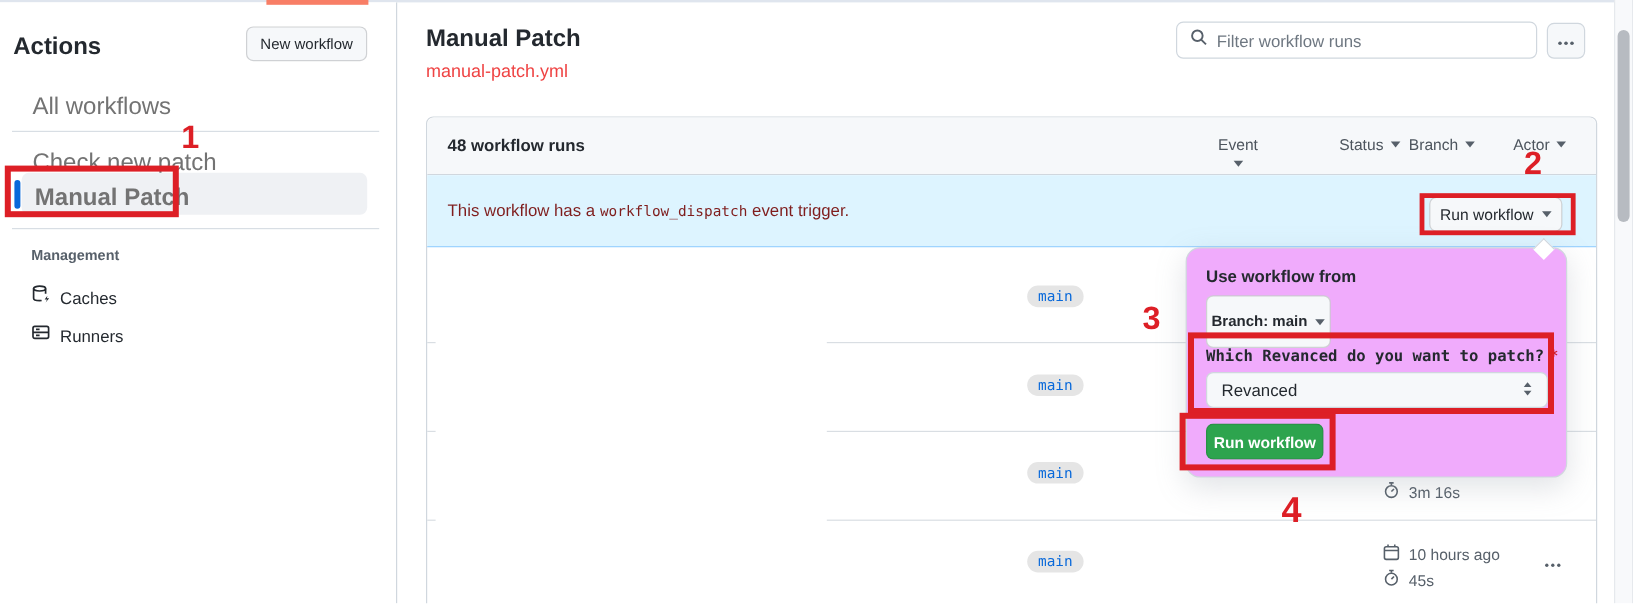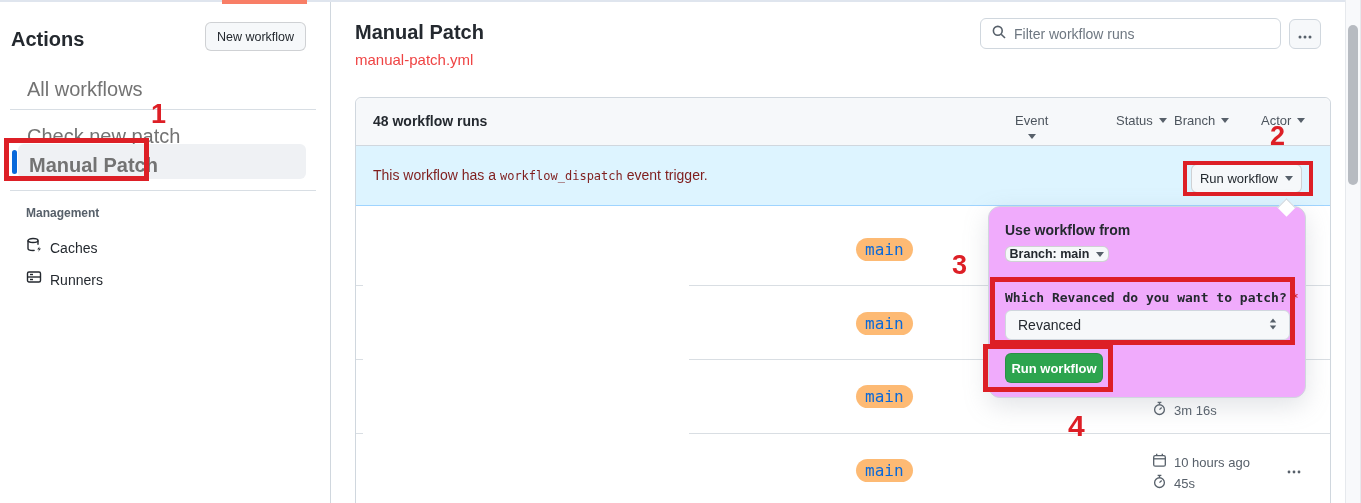--- a/index.html
+++ b/index.html
@@ -60,36 +60,36 @@
   .banner-text { left:17px; top:21px; font-size:14px; color:#7f1d1d; }
   .banner-text .code { font-family:"DejaVu Sans Mono","Liberation Mono",monospace; font-size:12px; margin:0 4px; }
   .run-workflow-banner-btn { left:835px; top:18px; width:111px; height:29px; gap:7px; font-size:13px; }
 
   .run-row { left:0; width:974px; border-top:1px solid #d9dee3; }
   .row1 { top:109px; height:78px; border-top:none; }
   .row2 { top:187px; height:74px; }
   .row3 { top:261px; height:74px; }
   .row4 { top:335px; height:95px; }
   .redaction { left:7px; top:114px; width:326px; height:310px; background:#fff; z-index:3; }
-  .branch-badge { left:500px; display:inline-block; padding:2px 9px; background:#fdba74; color:#0969da;
-    font-family:"DejaVu Sans Mono","Liberation Mono",monospace; font-size:16px; border-radius:2em; cursor:pointer; z-index:4; }
+  .branch-badge { left:500px; display:inline-block; padding:2px 9px; background:#e5e5e5; color:#0969da;
+    font-family:"DejaVu Sans Mono","Liberation Mono",monospace; font-size:12px; border-radius:2em; cursor:pointer; z-index:4; }
   .b1 { top:140px; } .b2 { top:214px; } .b3 { top:287px; } .b4 { top:361px; }
   .meta { display:flex; align-items:center; gap:7px; font-size:13px; color:#57606a; }
   .meta-r3-dur { left:796px; top:303px; }
   .meta-r4-ago { left:796px; top:355px; }
   .meta-r4-dur { left:796px; top:376px; }
   .row-kebab { left:924px; top:360px; width:28px; height:22px; display:flex; align-items:center; justify-content:center; cursor:pointer; }
 
   
   .dialog { left:632px; top:108px; width:318px; height:192px; background:#f0abfc; border:1px solid #d0d7de;
     border-radius:12px; box-shadow:0 8px 24px rgba(140,149,159,0.25); z-index:10; }
   .dialog-caret { left:924px; top:103px; width:13px; height:13px; background:#fff;
     border-left:1px solid #d0d7de; border-top:1px solid #d0d7de; transform:rotate(45deg); z-index:11; }
   .dialog-heading { left:16px; top:15px; font-size:14px; font-weight:700; }
-  .branch-select-btn { left:16px; top:39px; width:104px; height:16px; gap:7px; font-weight:600; font-size:12.5px; }
+  .branch-select-btn { left:16px; top:39px; width:104px; height:44px; gap:7px; font-weight:600; font-size:12.5px; }
   .input-label { left:16px; top:83px; font-family:"DejaVu Sans Mono","Liberation Mono",monospace;
     font-size:13px; font-weight:700; }
   .required { color:#cf222e; margin-left:4px; }
   .field-select { left:16px; top:103px; width:285px; height:30px; background:#f6f8fa; border:1px solid #d0d7de;
     border-radius:6px; display:flex; align-items:center; padding:0 10px 0 12px; font-size:14px; cursor:pointer; }
   .field-select .grow { flex:1; }
   .btn-green { left:16px; top:146px; width:98px; height:30px; background:#2da44e; border:1px solid rgba(27,31,36,0.15);
     border-radius:6px; color:#fff; font-size:13px; font-weight:600; display:flex; align-items:center; justify-content:center; cursor:pointer; }
 
   

